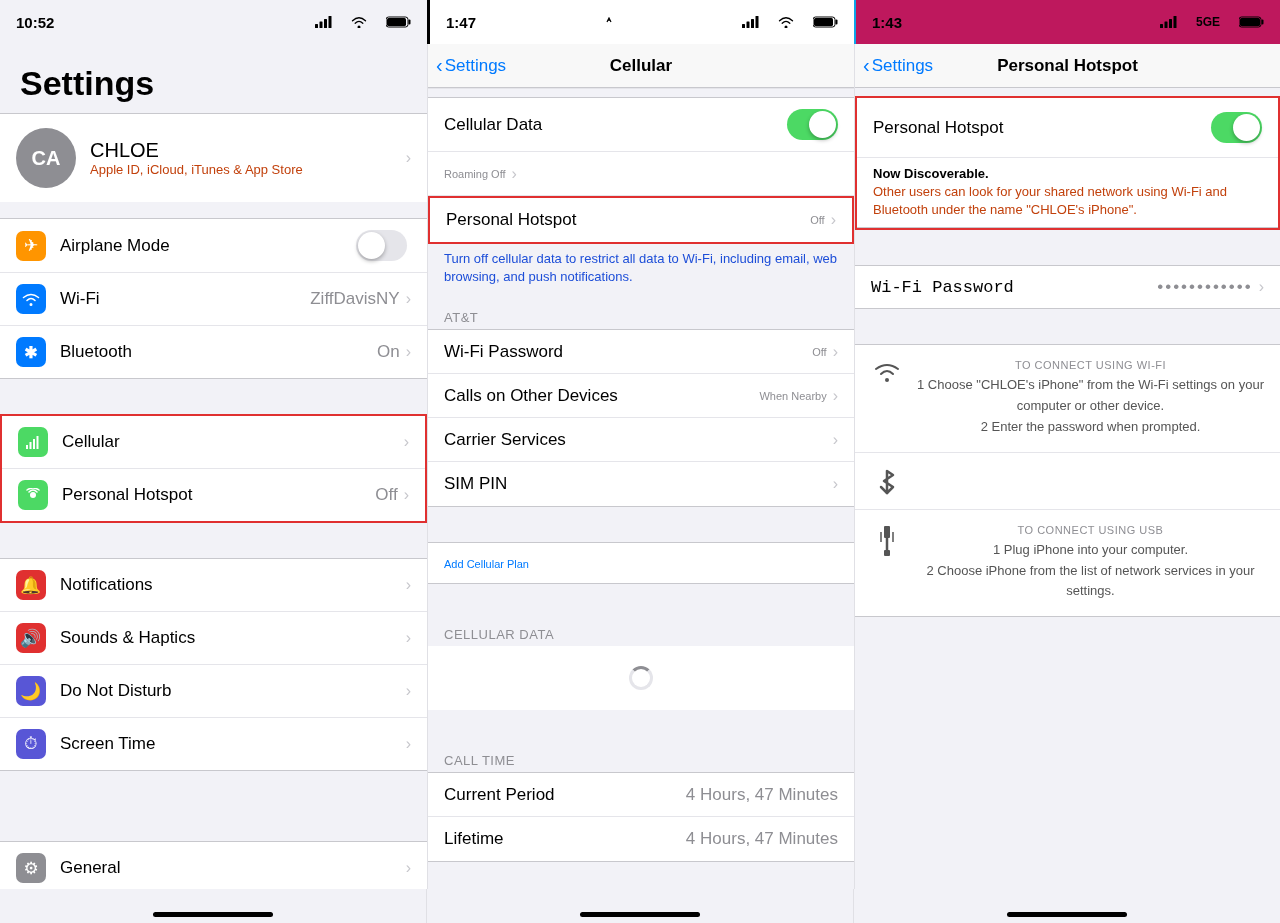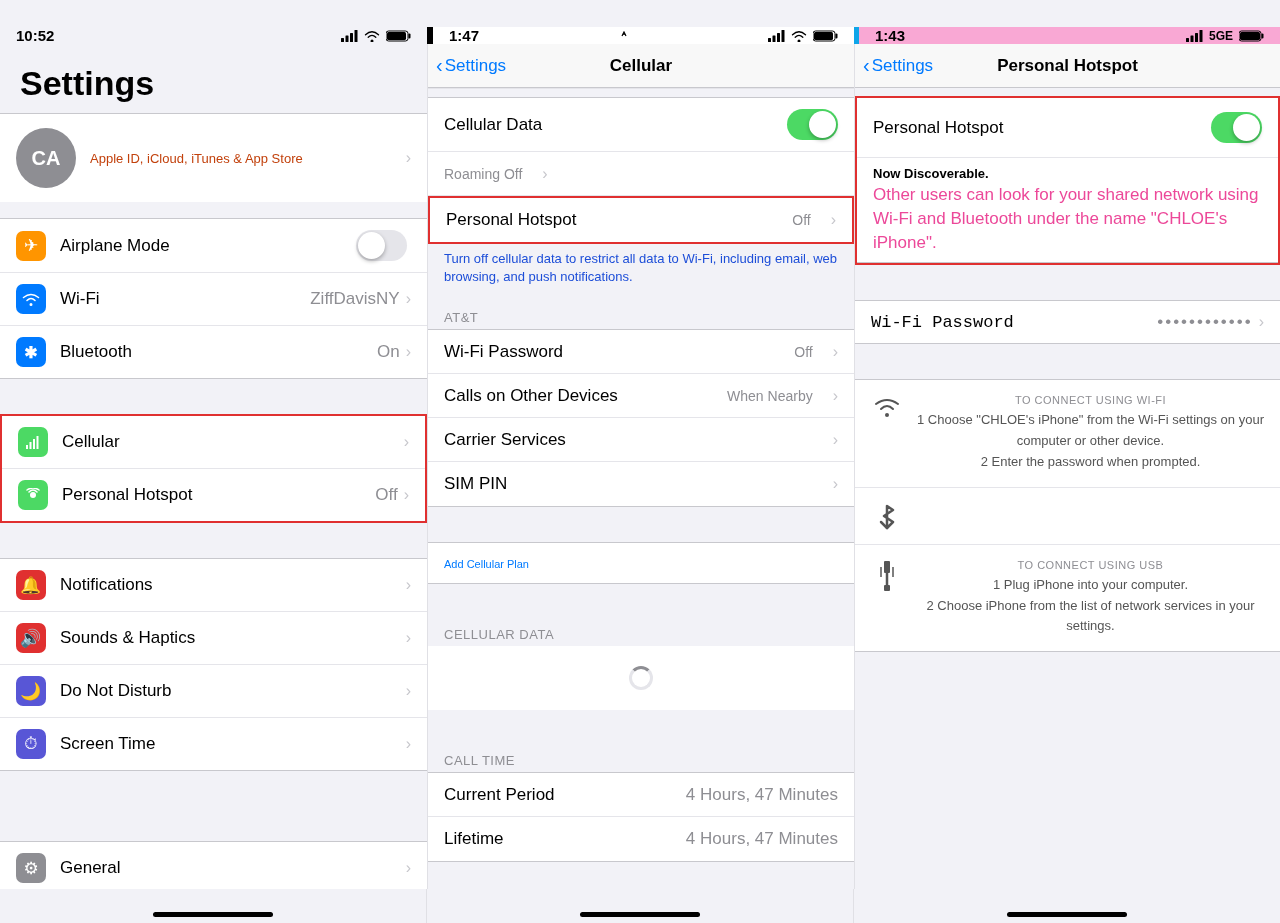--- a/index.html
+++ b/index.html
@@ -11,35 +11,34 @@
       overflow: hidden;
       display: flex;
       flex-direction: column;
     }
 
     
     .status-bar-row {
       display: flex;
       height: 44px;
       background: #f2f2f7;
-      align-items: flex-end;
     }
     .status-bar {
       display: flex;
       align-items: center;
       justify-content: space-between;
       padding: 0 16px;
       font-size: 15px;
       font-weight: 600;
     }
     .status-bar .time { font-weight: 700; font-size: 15px; }
-    .status-bar .icons { display: flex; align-items: center; gap: 6px; }
+    .status-bar .icons { display: flex; align-items: center; gap: 19px; }
     .status-bar-left { width: 427px; background: #f2f2f7; }
-    .status-bar-mid { flex: 1; width: 427px; background: #fff; border-left: 6px solid #000000; }
-    .status-bar-right { flex: 1; background: #f9a8d4; border-left: 5px solid #0ea5e9; }
+    .status-bar-mid { flex: 1; width: 427px; background: #fff; border-left: 3px solid #000000; }
+    .status-bar-right { flex: 1; background: #be185d; border-left: 2px solid #0ea5e9; }
 
     
     .main-content {
       display: flex;
       flex: 1;
       overflow: hidden;
     }
 
     
     .panel-settings {
@@ -199,23 +198,23 @@
       cursor: pointer;
       min-height: 44px;
     }
     .cellular-row:last-child { border-bottom: none; }
     .cellular-row-label {
       flex: 1;
       font-size: 17px;
       color: #000;
     }
     .cellular-row-value {
-      font-size: 14px;
+      font-size: 11px;
       color: #8e8e93;
-      margin-right: 20px;
+      margin-right: 6px;
     }
 
     .toggle-on {
       width: 51px;
       height: 31px;
       border-radius: 16px;
       background: #4cd964;
       position: relative;
       display: inline-flex;
       align-items: center;
@@ -308,21 +307,21 @@
       border-bottom: 1px solid #e5e5ea;
     }
     .hotspot-label { flex: 1; font-size: 17px; color: #000; }
 
     .hotspot-discoverable {
       padding: 8px 16px;
       background: #fff;
       border-bottom: 1px solid #c8c8cd;
     }
     .hotspot-discoverable-title { font-size: 13px; font-weight: 600; color: #000; }
-    .hotspot-discoverable-desc { font-size: 17px; color: #ec4899; line-height: 1.4; margin-top: 2px; }
+    .hotspot-discoverable-desc { font-size: 13px; color: #c2410c; line-height: 1.4; margin-top: 2px; }
 
     .wifi-password-row {
       display: flex;
       align-items: center;
       padding: 11px 16px;
       background: #fff;
       border-top: 1px solid #c8c8cd;
       border-bottom: 1px solid #c8c8cd;
       margin-top: 35px;
       cursor: pointer;
@@ -464,20 +463,21 @@
 
 <div class="main-content">
 
   <div class="panel-settings">
     <div class="settings-title">Settings</div>
     <div class="settings-title-divider"></div>
 
     <div class="user-profile">
       <div class="user-avatar">CA</div>
       <div class="user-info">
+        <div class="user-name">CHLOE</div>
         <div class="user-sub">Apple ID, iCloud, iTunes &amp; App Store</div>
       </div>
       <span class="chevron-right">›</span>
     </div>
 
     <div style="height:8px;background:#f2f2f7;"></div>
 
     <div class="settings-group">
       <div class="settings-row">
         <div class="settings-row-icon" style="background:#ff9500;">✈</div>

